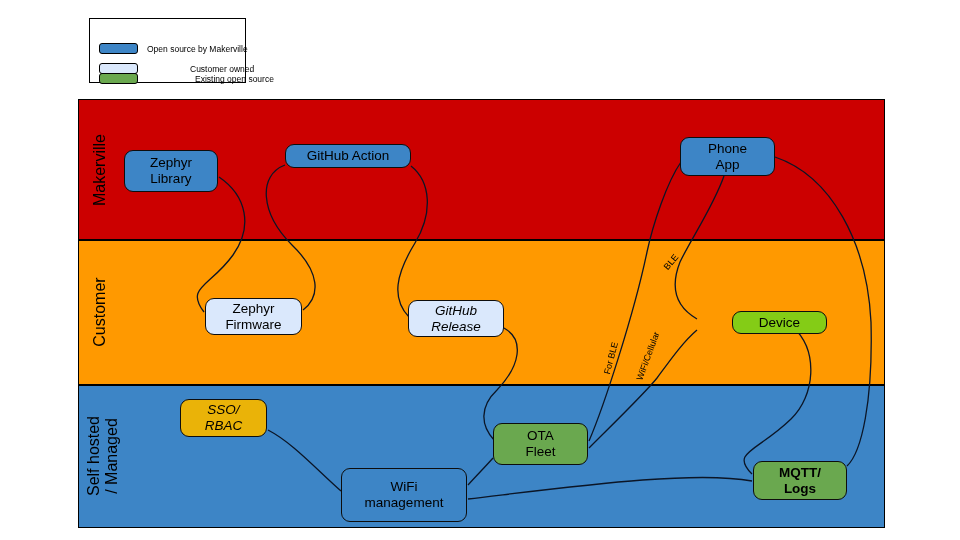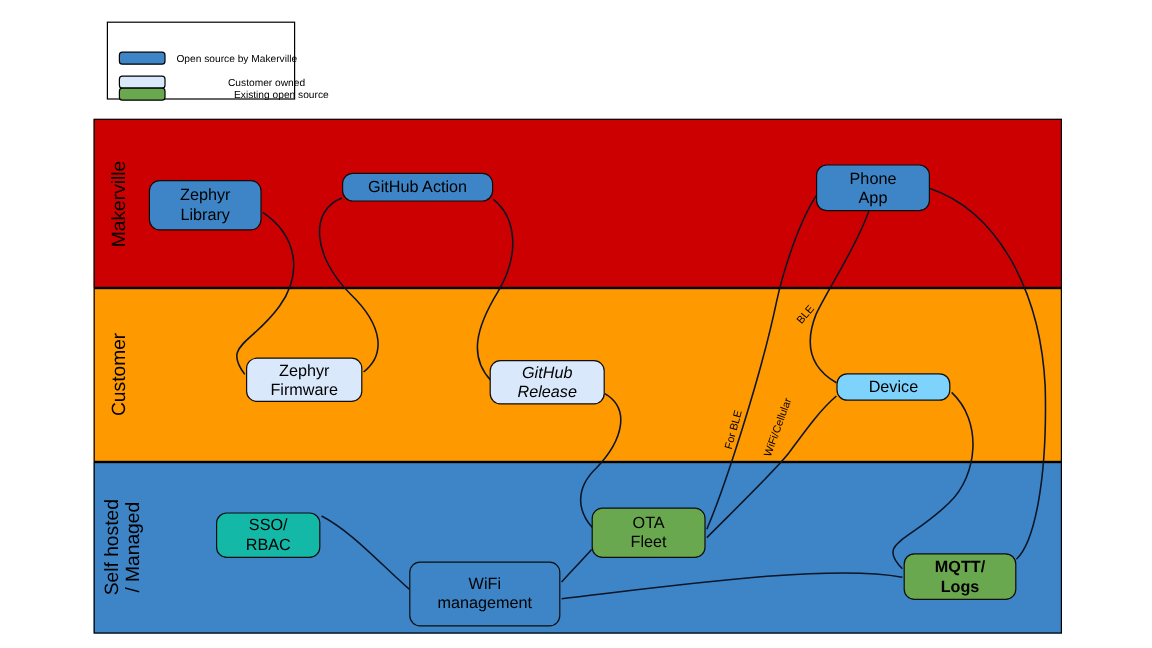--- a/index.html
+++ b/index.html
@@ -70,22 +70,22 @@
   <div id="nodes">
       <div class="node" style="left: 124px; top: 150px; width: 94px; height: 42px; background: rgb(61, 133, 198);">Zephyr
 Library</div>
       <div class="node" style="left: 285px; top: 144px; width: 126px; height: 24px; background: rgb(61, 133, 198);">GitHub Action</div>
       <div class="node" style="left: 680px; top: 137px; width: 95px; height: 39px; background: rgb(61, 133, 198);">Phone
 App</div>
       <div class="node" style="left: 205px; top: 298px; width: 97px; height: 37px; background: rgb(218, 232, 252);">Zephyr
 Firmware</div>
       <div class="node" style="left: 408px; top: 300px; width: 96px; height: 37px; background: rgb(218, 232, 252); font-style: italic;">GitHub
 Release</div>
-      <div class="node" style="left: 697px; top: 311px; width: 95px; height: 23px; background: #7dd3fc;">Device</div>
-      <div class="node" style="left: 180px; top: 427px; width: 87px; height: 38px; background: #14b8a6;">SSO/
+      <div class="node" style="left: 732px; top: 311px; width: 95px; height: 23px; background: #84cc16;">Device</div>
+      <div class="node" style="left: 180px; top: 399px; width: 87px; height: 38px; background: #eab308; font-style: italic;">SSO/
 RBAC</div>
       <div class="node" style="left: 493px; top: 423px; width: 95px; height: 42px; background: rgb(106, 168, 79);">OTA
 Fleet</div>
       <div class="node" style="left: 341px; top: 468px; width: 126px; height: 54px; background: rgb(61, 133, 198);">WiFi
 management</div>
       <div class="node" style="left: 753px; top: 461px; width: 94px; height: 39px; background: rgb(106, 168, 79); font-weight: bold;">MQTT/
 Logs</div>
     </div>
 </div>
 

